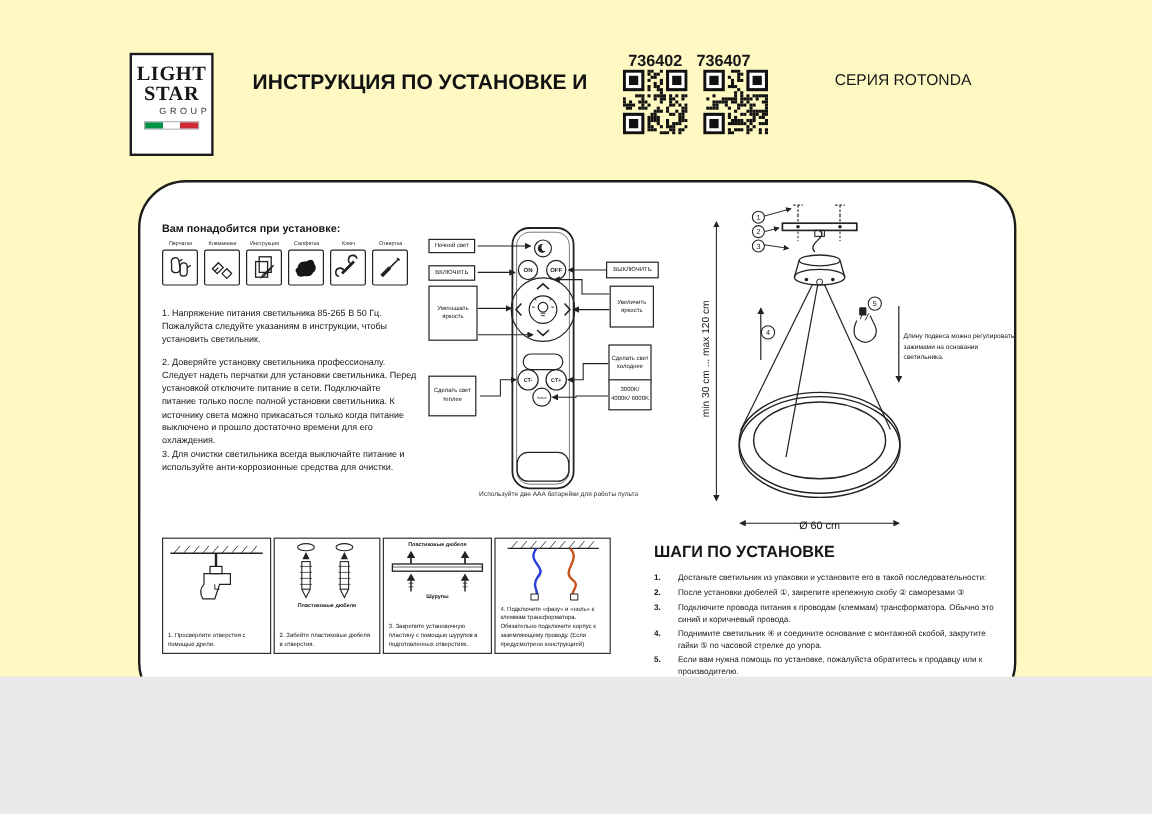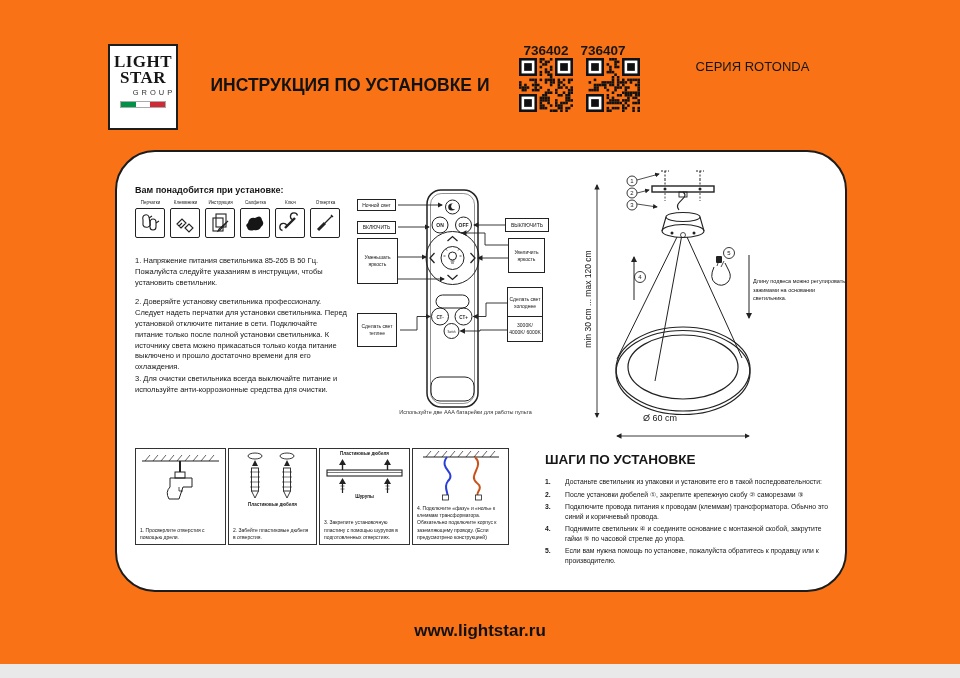--- a/index.html
+++ b/index.html
@@ -1,29 +1,29 @@
 <!DOCTYPE html>
 <html style="--wire-blue: #2b3fd8; --wire-brown: #c8521a; --flag-green: #009246; --flag-red: #ce2b37;"><head>
 <meta charset="utf-8">
 <style>
   html,body{margin:0;padding:0;background:#e9e9e9;}
-  .page{position:relative;width:960px;height:664px;background:#f97316;
+  .page{position:relative;width:960px;height:564px;background:#fef9c3;
         font-family:"Liberation Sans",sans-serif;color:#161616;overflow:hidden;}
   .abs{position:absolute;}
   svg{font-family:"Liberation Sans",sans-serif;}
 
   
   .logo{left:108px;top:44px;width:66px;height:82px;border:2px solid #1d1d1d;text-align:center;
         font-family:"Liberation Serif",serif;background:#fff;}
   .logo-l1,.logo-l2{font-size:17px;font-weight:bold;line-height:0.95;letter-spacing:0.5px;}
   .logo-l1{margin-top:8px;}
   .logo-l3{font-family:"Liberation Sans",sans-serif;font-size:7.5px;letter-spacing:3px;margin-top:2px;color:#333;padding-left:22px;}
   .flag{width:44px;height:5px;margin:4px auto 0;display:flex;border:0.5px solid #aaa;}
   .flag i{flex:1;}
-  .title{left:185px;top:57px;width:330px;text-align:center;font-size:17.5px;font-weight:bold;line-height:1.28;color:#121212;margin-top:17px;}
+  .title{left:185px;top:57px;width:330px;text-align:center;font-size:17.5px;font-weight:bold;line-height:1.28;color:#121212;}
   .qr-label{top:43px;width:56px;text-align:center;font-weight:bold;font-size:13.5px;}
   .qr{top:58px;width:54px;height:54px;}
   .series{left:670px;top:59px;width:165px;text-align:center;font-weight:normal;font-size:13px;}
   .articles{left:653px;top:84px;width:190px;text-align:center;font-weight:bold;font-size:15.5px;}
 
   
   .main-box{left:115px;top:150px;width:728px;height:438px;border:2px solid #1c1c1c;border-radius:40px;background:#fff;}
 
   
   .needs-h{left:135px;top:185px;font-size:9px;font-weight:bold;}
@@ -34,21 +34,21 @@
             display:flex;align-items:center;justify-content:center;}
   .para{left:135px;width:212px;font-size:7.5px;line-height:1.45;}
 
   
   .rlabel{border:1.1px solid #222;background:#fff;display:flex;align-items:center;justify-content:center;
           text-align:center;font-size:5px;line-height:1.35;padding:1px;box-sizing:border-box;}
   .remote-note{left:368px;top:409px;width:195px;text-align:center;font-size:5.5px;color:#333;}
 
   
   .dim-v{left:518px;top:294px;width:140px;text-align:center;font-size:8.5px;transform:rotate(-90deg);}
-  .dim-d{left:643px;top:413px;width:80px;text-align:left;font-size:9px;}
+  .dim-d{left:643px;top:433px;width:80px;text-align:center;font-size:9px;}
   .lamp-note{left:753px;top:277px;width:93px;font-size:5.5px;line-height:1.55;}
 
   
   .panels{left:135px;top:448px;display:flex;gap:2px;}
   .panel{border:1.1px solid #333;background:#fff;height:97px;box-sizing:border-box;
          display:flex;flex-direction:column;}
   .panel-caption{font-size:5px;line-height:1.45;padding:1px 4px 3px;margin-top:auto;}
   .panel-label{font-size:4.5px;font-weight:bold;text-align:center;line-height:1.1;}
 
   

